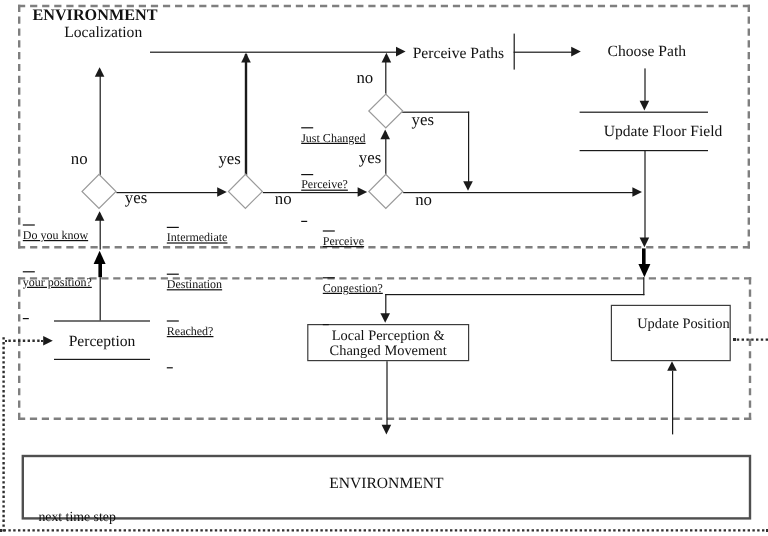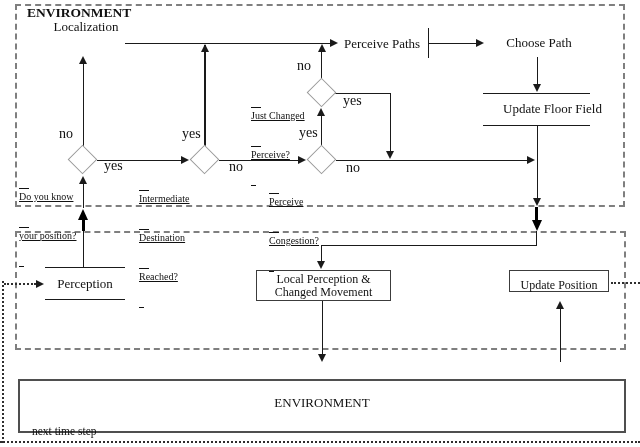--- a/index.html
+++ b/index.html
@@ -117,21 +117,21 @@
 
   <div class="procline" style="left:45px;top:267px;width:80px;"></div>
   <div class="procline" style="left:45px;top:299px;width:80px;"></div>
   <div class="lbl center" style="left:45px;top:277px;width:80px;">Perception</div>
 
   <div class="solidbox" style="left:256px;top:270px;width:135px;height:31px;padding-top:2px;">
     <div>Local  Perception &amp;</div>
     <div>Changed Movement</div>
   </div>
 
-  <div class="solidbox" style="left:509px;top:270px;width:100px;height:22px;line-height:28px;">Update Position</div>
+  <div class="solidbox" style="left:509px;top:254px;width:100px;height:47px;line-height:28px;text-align:right;">Update Position</div>
 
   <div class="envbox" style="left:18px;top:362px;width:608px;height:54px;margin-top:17px;">
     <div class="lbl center" style="left:0;top:15px;width:604px;position:absolute;">ENVIRONMENT</div>
   </div>
 
   <div class="dlabel" style="left:19px;top:164px;">
     <div>Do you know</div>
     <div>your position?</div>
   </div>
   <div class="dlabel" style="left:139px;top:166px;">

